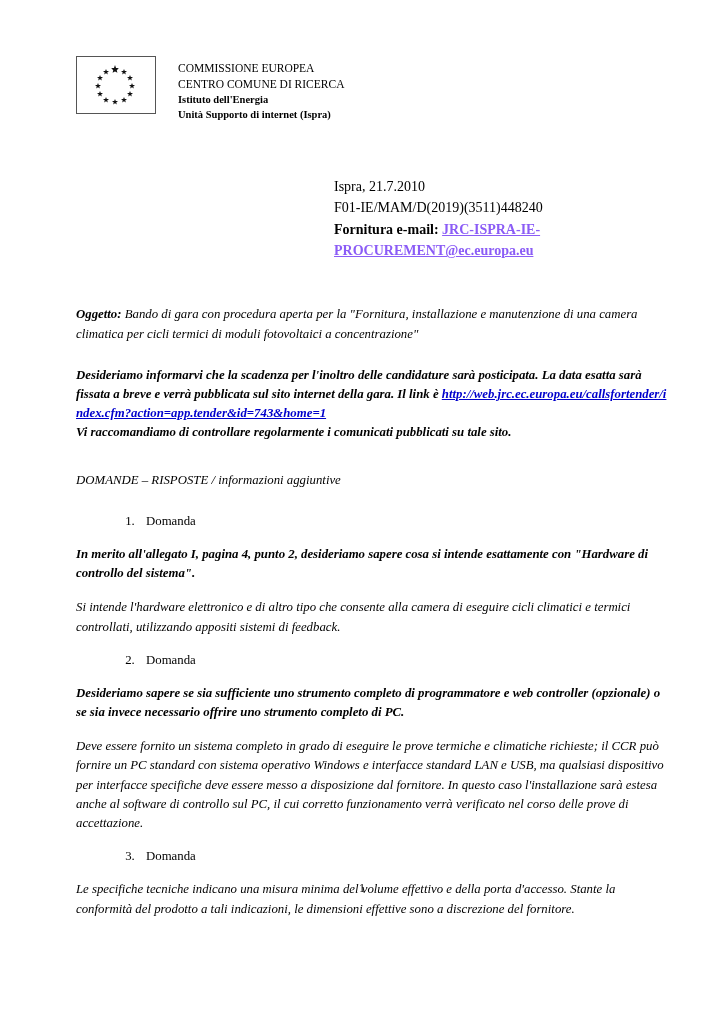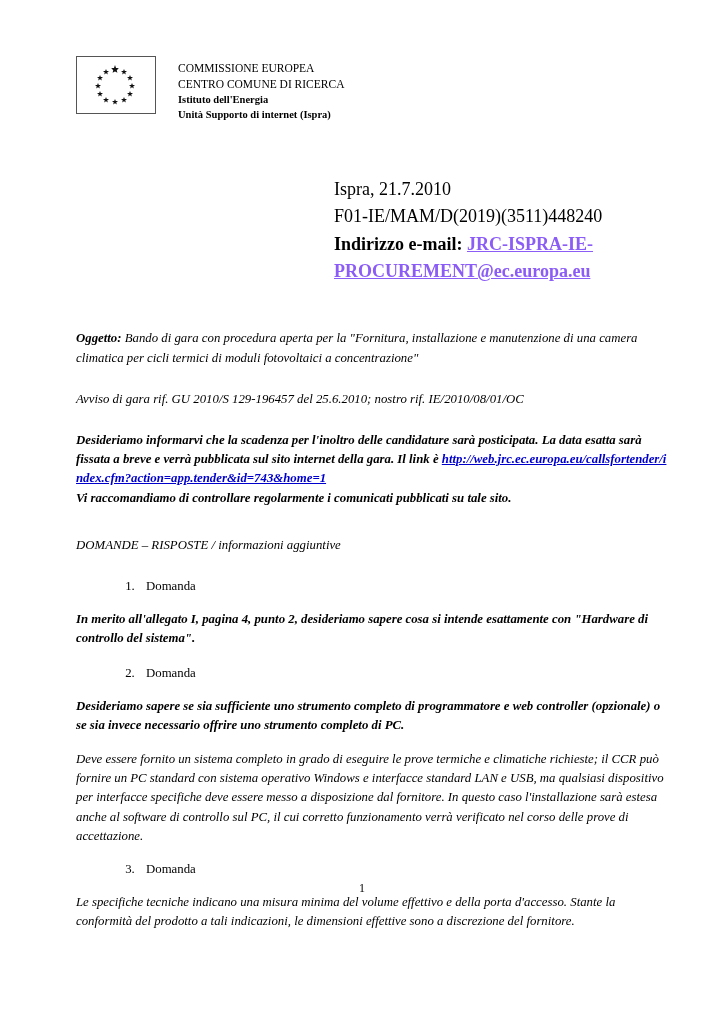--- a/index.html
+++ b/index.html
@@ -51,21 +51,21 @@
   .header-lines .ln3,
   .header-lines .ln4 {
     font-weight: bold;
     font-size: 10.5px;
   }
 
   
   .refblock {
     margin-top: 54px;
     padding-left: 258px;
-    font-size: 18px;
+    font-size: 14px;
     line-height: 1.5;
   }
   .refblock .email-row {
     font-weight: bold;
     margin-top: 1px;
   }
   .refblock .email-row a {
     color: #8b5cf6;
     text-decoration: underline;
   }
@@ -145,45 +145,45 @@
       <div class="ln2">CENTRO COMUNE DI RICERCA</div>
       <div class="ln3">Istituto dell'Energia</div>
       <div class="ln4">Unità Supporto di internet (Ispra)</div>
     </div>
   </div>
 
   <div class="refblock">
     <div>Ispra, 21.7.2010</div>
     <div>F01-IE/MAM/D(2019)(3511)448240</div>
     <div class="email-row">
-      <span>Indirizzo e-mail: </span><a class="email-link" href="#">JRC-ISPRA-IE-PROCUREMENT@ec.europa.eu</a>
+      <span>Fornitura e-mail: </span><a class="email-link" href="#">JRC-ISPRA-IE-PROCUREMENT@ec.europa.eu</a>
     </div>
   </div>
 
   <div class="body">
 
     <p class="p gap-md">
       <span class="b">Oggetto:</span><span> Bando di gara con procedura aperta per la "Fornitura, installazione e manutenzione di una camera climatica per cicli termici di moduli fotovoltaici a concentrazione"</span>
     </p>
 
-    <p class="p gap-md">Avviso di gara rif. GU 2010/S 129-196457 del 25.6.2010; nostro rif. IE/2010/08/01/OC</p>
 
     <p class="p gap-lg">
       <span class="b">Desideriamo informarvi che la scadenza per l'inoltro delle candidature sarà posticipata. La data esatta sarà fissata a breve e verrà pubblicata sul sito internet della gara. Il link è</span>
       <a class="link" href="#">http://web.jrc.ec.europa.eu/callsfortender/index.cfm?action=app.tender&amp;id=743&amp;home=1</a><br>
       <span class="b">Vi raccomandiamo di controllare regolarmente i comunicati pubblicati su tale sito.</span>
     </p>
 
     <p class="p gap-md">DOMANDE – RISPOSTE / informazioni aggiuntive</p>
 
 
     <ol class="qlist" start="1">
       <li><span>Domanda</span></li>
     </ol>
     <p class="p b">In merito all'allegato I, pagina 4, punto 2, desideriamo sapere cosa si intende esattamente con "Hardware di controllo del sistema".</p>
+    <p class="answer">Si intende l'hardware elettronico e di altro tipo che consente alla camera di eseguire cicli climatici e termici controllati, utilizzando appositi sistemi di feedback.</p>
 
     <ol class="qlist" start="2">
       <li><span>Domanda</span></li>
     </ol>
     <p class="p b">Desideriamo sapere se sia sufficiente uno strumento completo di programmatore e web controller (opzionale) o se sia invece necessario offrire uno strumento completo di PC.</p>
     <p class="answer">Deve essere fornito un sistema completo in grado di eseguire le prove termiche e climatiche richieste; il CCR può fornire un PC standard con sistema operativo Windows e interfacce standard LAN e USB, ma qualsiasi dispositivo per interfacce specifiche deve essere messo a disposizione dal fornitore. In questo caso l'installazione sarà estesa anche al software di controllo sul PC, il cui corretto funzionamento verrà verificato nel corso delle prove di accettazione.</p>
 
     <ol class="qlist" start="3">
       <li><span>Domanda</span></li>
     </ol>

